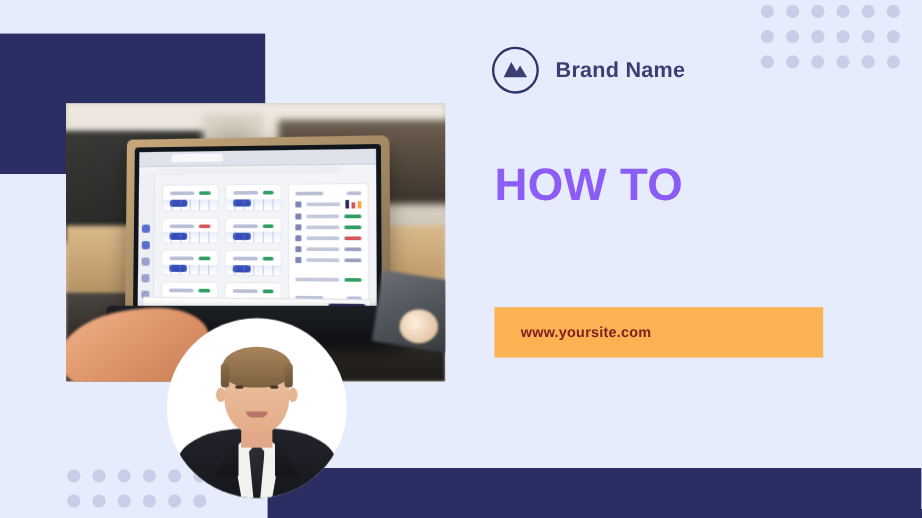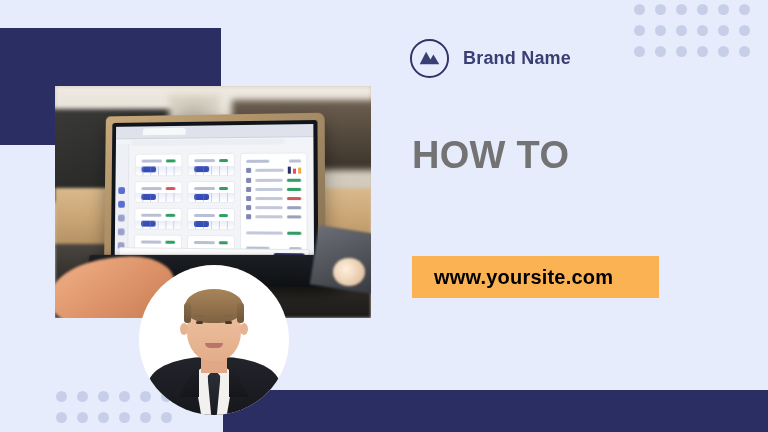--- a/index.html
+++ b/index.html
@@ -264,28 +264,28 @@
     position:absolute; left:409px; top:38px;
     display:flex; align-items:center; gap:13px;
   }
   .brand-mark{ width:41px; height:41px; display:block; }
   .brand-name{
     font-size:18px; font-weight:700; color:#3a3f73; letter-spacing:.2px;
   }
   .headline{
     position:absolute; left:412px; top:130px; width:330px;
     font-size:38px; font-weight:700; line-height:1.32;
-    color:#737373; letter-spacing:.3px;
+    color:#8b5cf6; letter-spacing:.3px;
   }
   .headline .l2{ display:block; }
   .cta{
     position:absolute; left:412px; top:256px;
-    width:247px; height:42px; background:#fbb253;
+    width:274px; height:42px; background:#fbb253;
     display:flex; align-items:center; padding-left:22px;
-    color:#000000; font-size:20px; font-weight:700; letter-spacing:.2px;
+    color:#7f1d1d; font-size:12px; font-weight:700; letter-spacing:.2px;
     border:none; cursor:pointer; font-family:"Liberation Sans", sans-serif;
   }
 </style>
 </head>
 <body>
 
 <div class="shape-navy-topleft"></div>
 <div class="shape-navy-bottom"></div>
 
 <div class="dots dots-topright">

